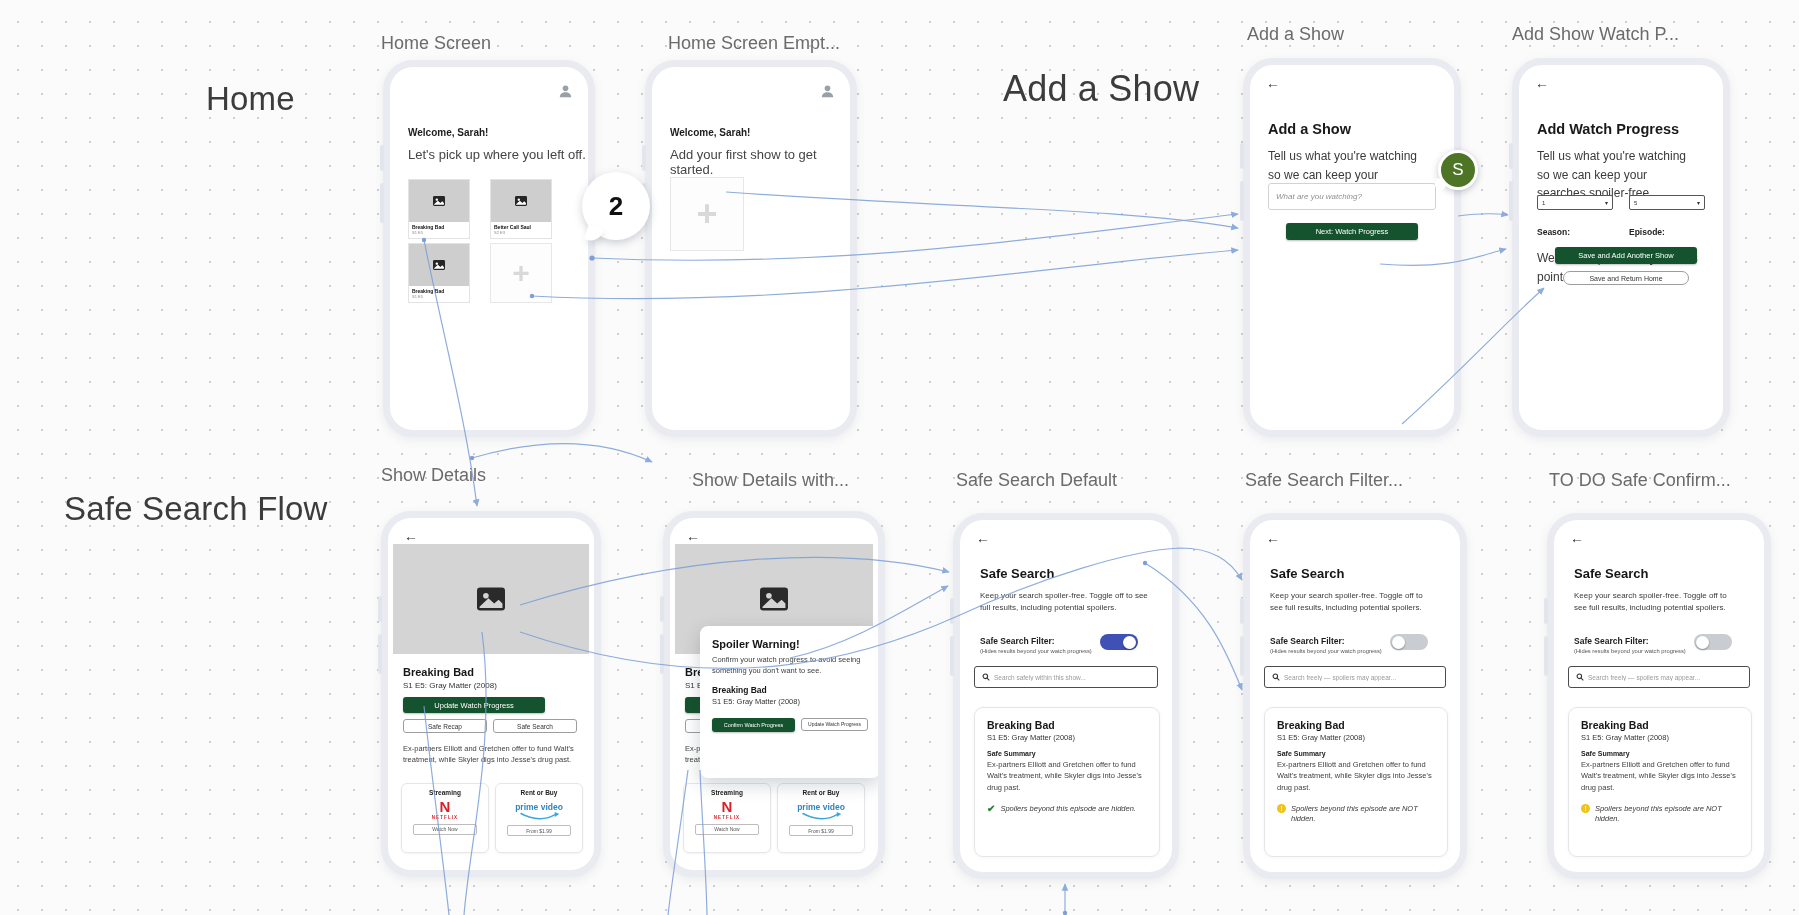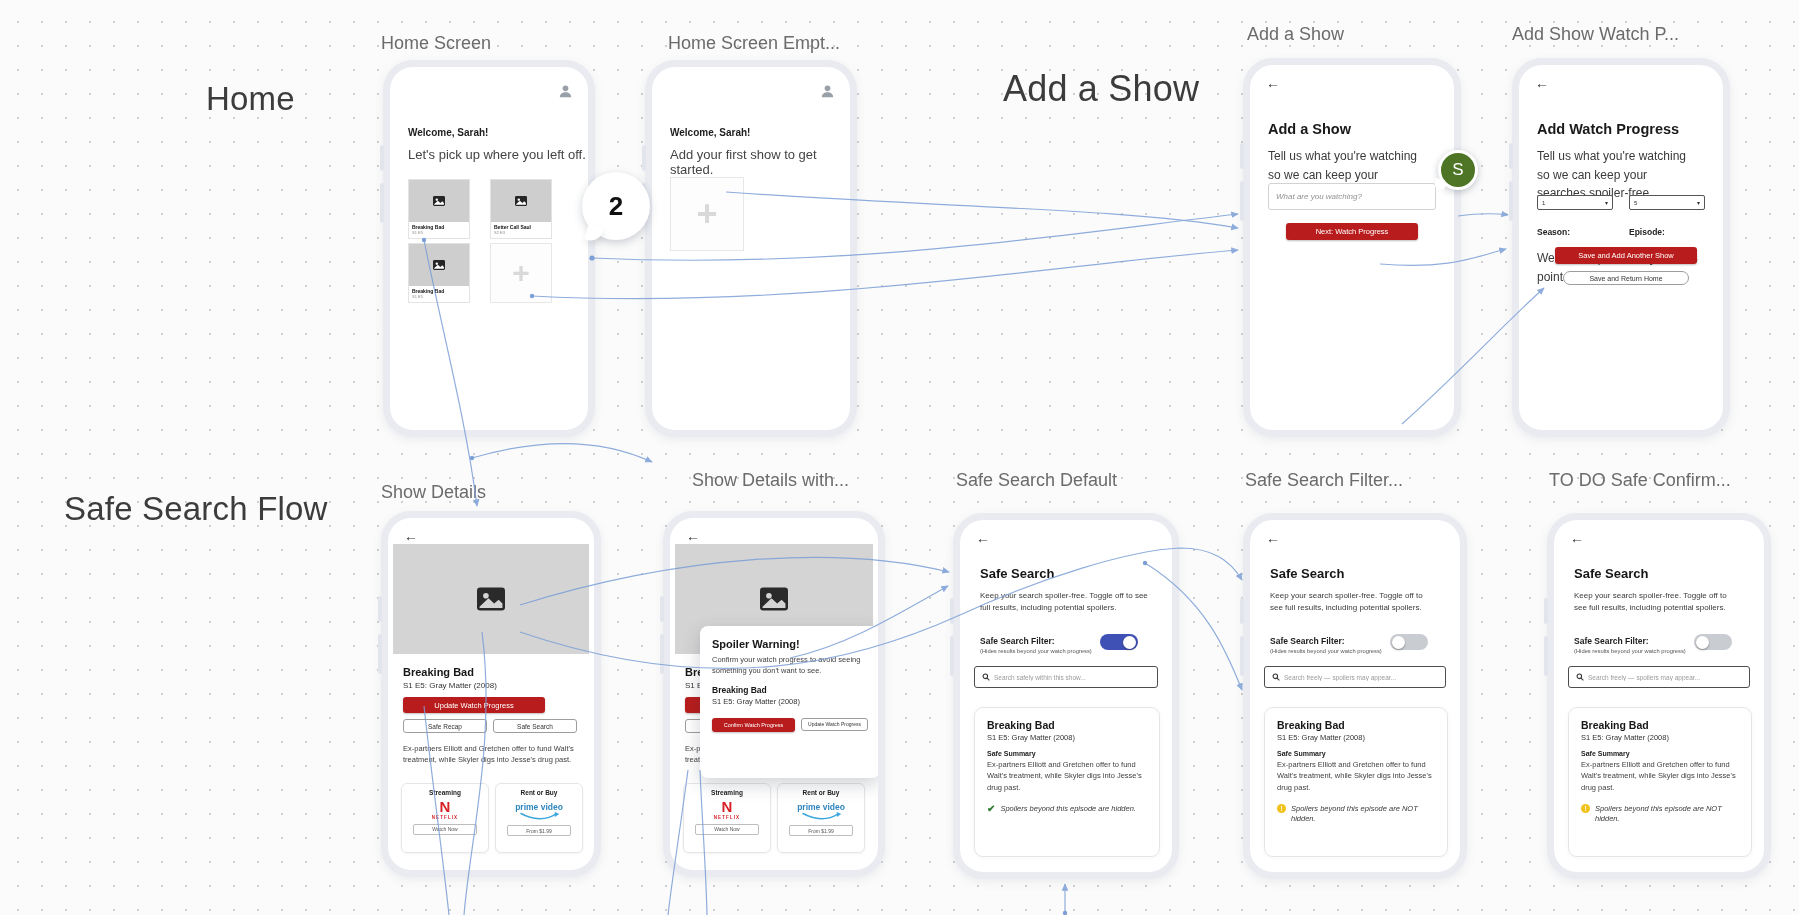--- a/index.html
+++ b/index.html
@@ -43,21 +43,21 @@
   .screen-h1 { position:absolute; left:18px; font-size:14.5px; font-weight:bold; color:#191919; }
   .screen-body { position:absolute; left:18px; font-size:12px; line-height:1.55; color:#3a3a3a; }
 
   .mock-input { position:absolute; left:18px; border:1px solid #d2d2d2; border-radius:3px; background:#fff; display:flex; align-items:center; padding:0 7px; }
   .mock-input input { border:none; outline:none; width:100%; font-size:8px; background:transparent; font-family:"Liberation Sans",sans-serif; }
   .mock-input input::placeholder { color:#919191; font-style:italic; }
   .search-box { border:1.4px solid #4c4c4c; border-radius:3px; }
   .search-box input::placeholder { font-style:normal; color:#9a9a9a; }
   .search-box svg { flex:0 0 auto; margin-right:4px; }
 
-  .btn-dark { position:absolute; background:#b91c1c; color:#fff; border-radius:3px; display:flex; align-items:center; justify-content:center; box-shadow:0 1px 2px rgba(0,0,0,.25); }
+  .btn-dark { position:absolute; background:#14532d; color:#fff; border-radius:3px; display:flex; align-items:center; justify-content:center; box-shadow:0 1px 2px rgba(0,0,0,.25); }
   .btn-line { position:absolute; background:#fff; border:1px solid #9d9d9d; border-radius:3px; color:#333; display:flex; align-items:center; justify-content:center; }
 
   .field-label { position:absolute; font-size:8.5px; font-weight:bold; color:#222;margin-top:44px; }
   .mock-select { position:absolute; height:15px; border:1px solid #555; border-radius:2px; background:#fff; display:flex; align-items:center; justify-content:space-between; padding:0 4px; font-size:6px; color:#333; }
   .mock-select .caret { font-size:6px; color:#333; }
 
   .hero { position:absolute; left:5px; right:5px; top:26px; height:110px; background:#d4d4d4; display:flex; align-items:center; justify-content:center; }
 
   .sd-title { position:absolute; left:15px; font-size:11px; font-weight:bold; color:#161616; }
   .sd-sub { position:absolute; left:15px; font-size:8px; color:#333; }
@@ -107,21 +107,21 @@
 <body>
 
 <div class="big-title" style="left:206px; top:80px;">Home</div>
 <div class="big-title" style="left:1003px; top:68px; font-size:36px;">Add a Show</div>
 <div class="big-title" style="left:64px; top:490px;">Safe Search Flow</div>
 
 <div class="flabel" style="left:381px; top:33px;">Home Screen</div>
 <div class="flabel" style="left:668px; top:33px;">Home Screen Empt...</div>
 <div class="flabel" style="left:1247px; top:24px;">Add a Show</div>
 <div class="flabel" style="left:1512px; top:24px;">Add Show Watch P...</div>
-<div class="flabel" style="left:381px; top:482px;text-align:center;">Show Details</div>
+<div class="flabel" style="left:381px; top:465px;text-align:center;">Show Details</div>
 <div class="flabel" style="left:668px; top:470px;margin-left:24px;">Show Details with...</div>
 <div class="flabel" style="left:956px; top:470px;">Safe Search Default</div>
 <div class="flabel" style="left:1245px; top:470px;">Safe Search Filter...</div>
 <div class="flabel" style="left:1549px; top:470px;">TO DO Safe Confirm...</div>
 
 <div class="phone z" style="left:383px; top:60px; width:212px; height:377px;">
   <div class="notch n1"></div>
   <div class="notch n2"></div>
   <div class="inner">
     <svg class="person" viewBox="0 0 24 24">

